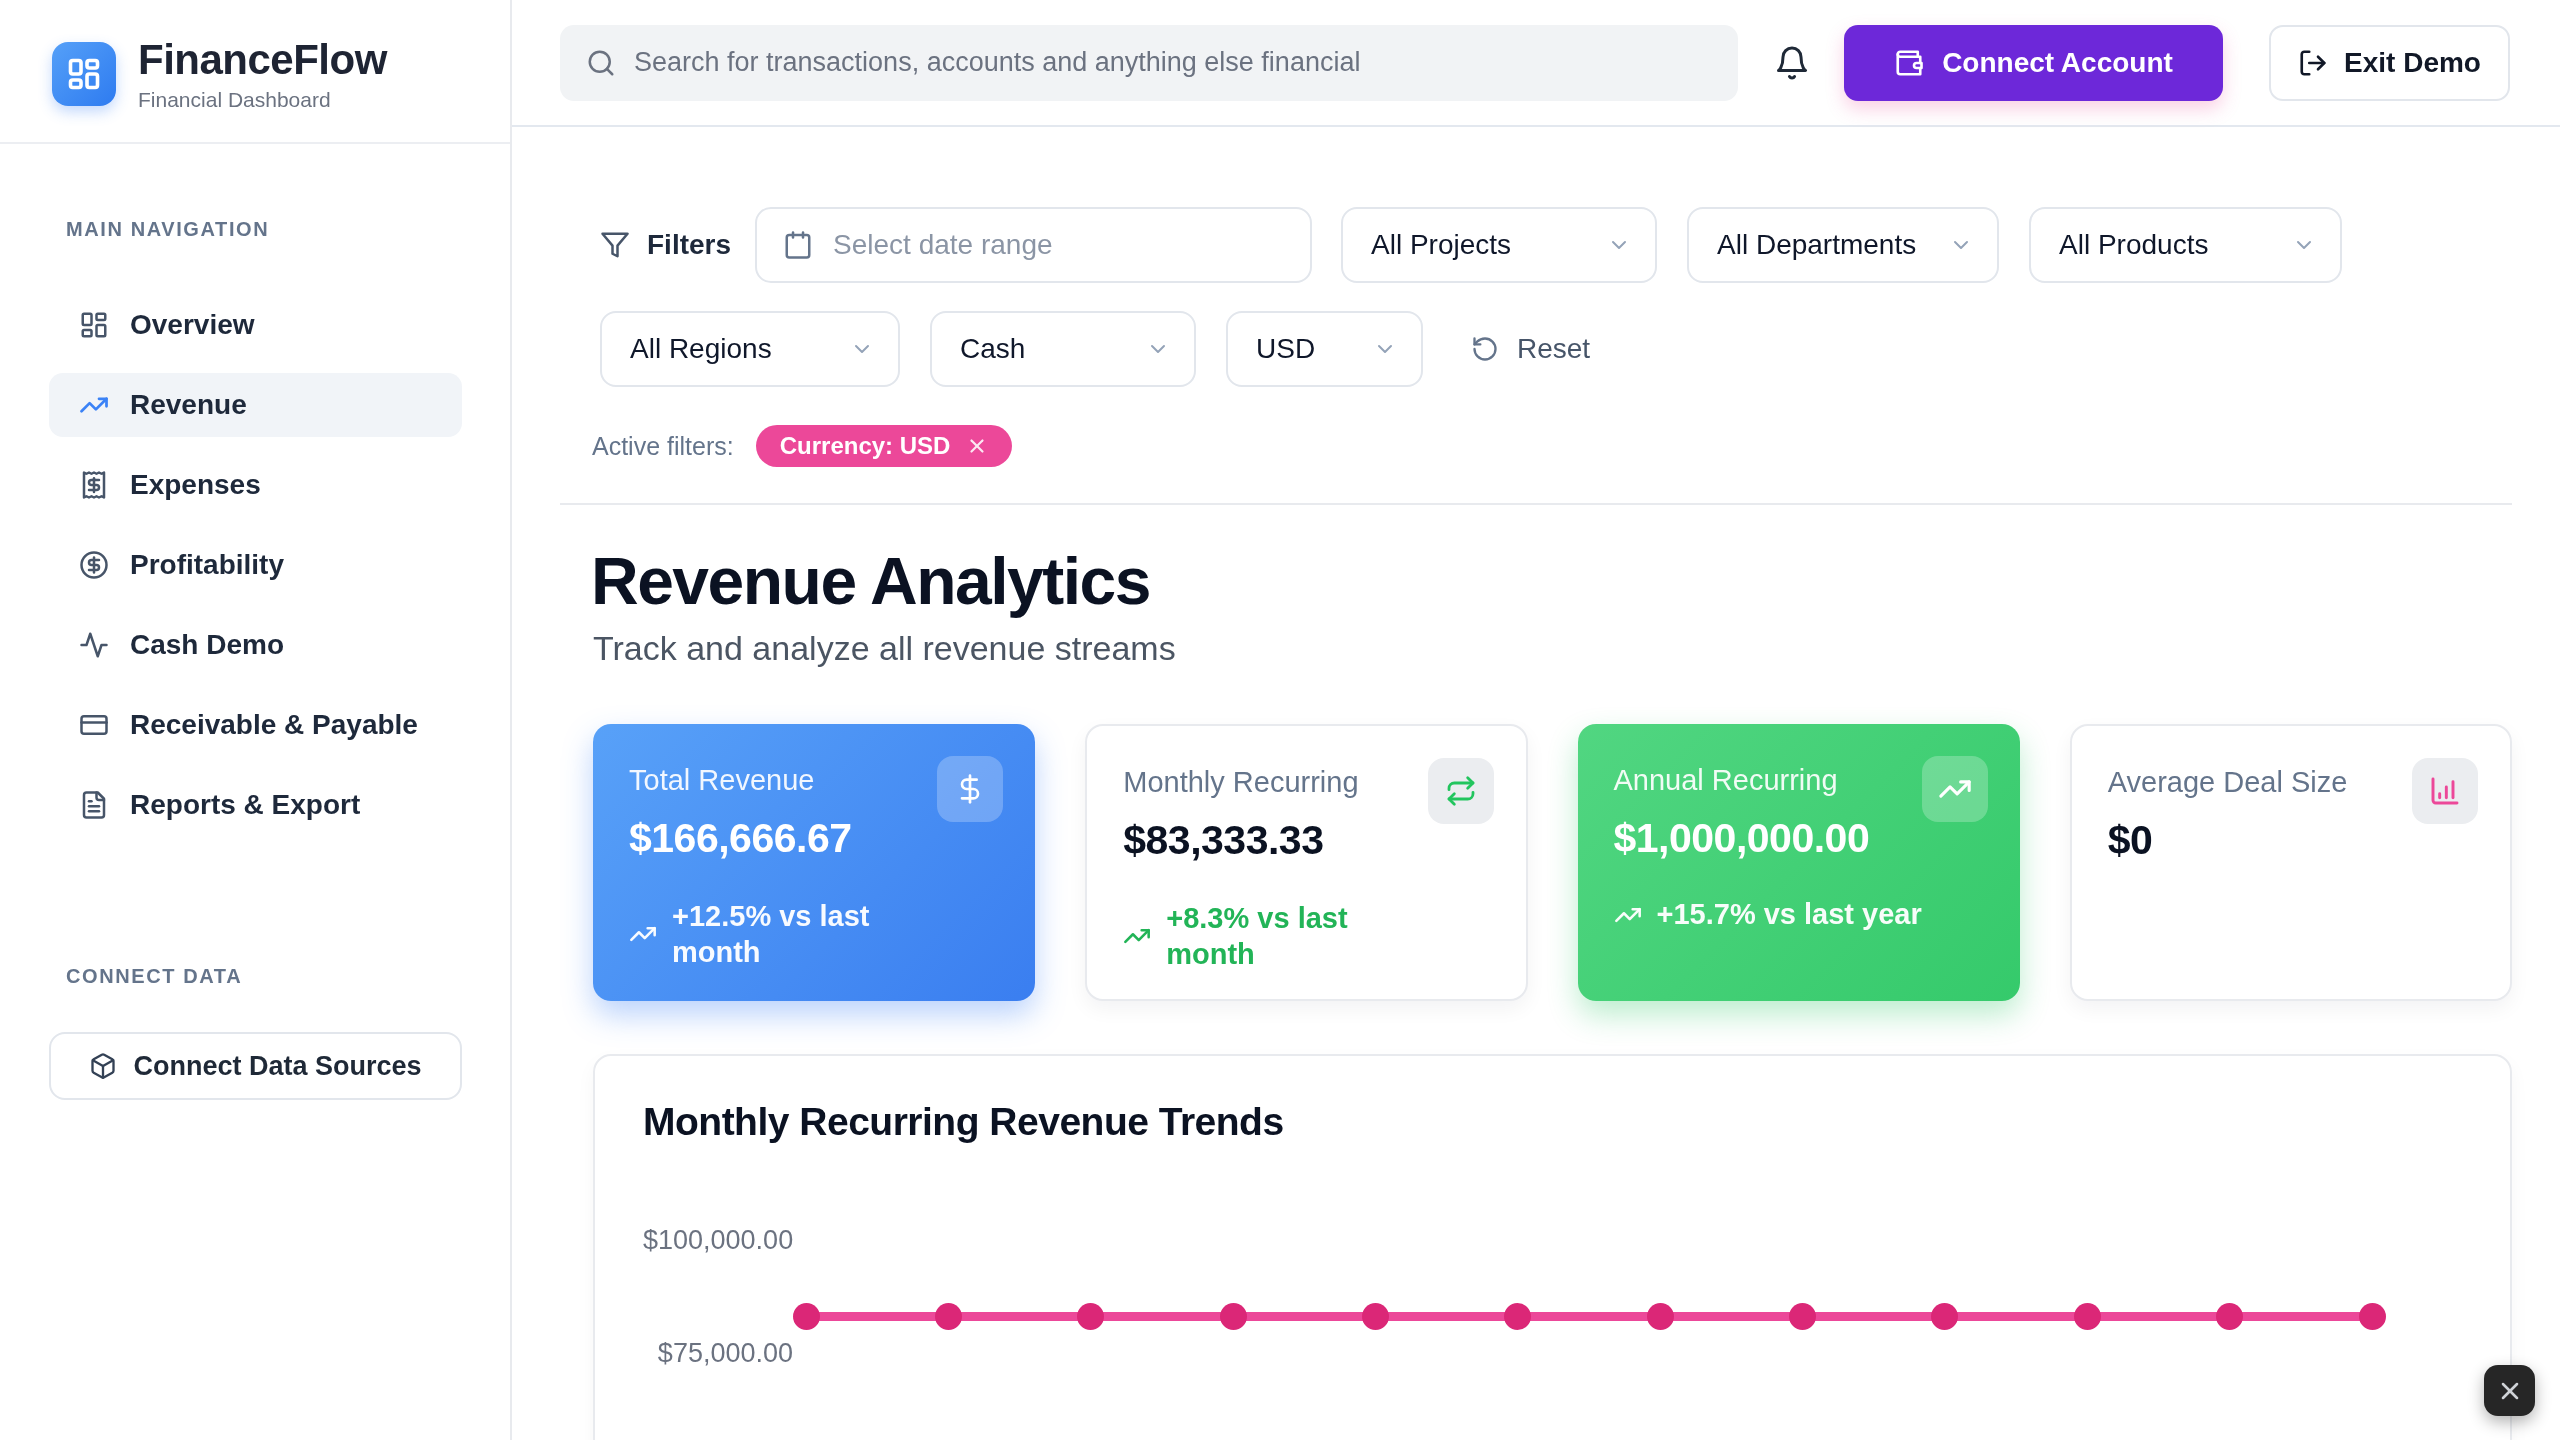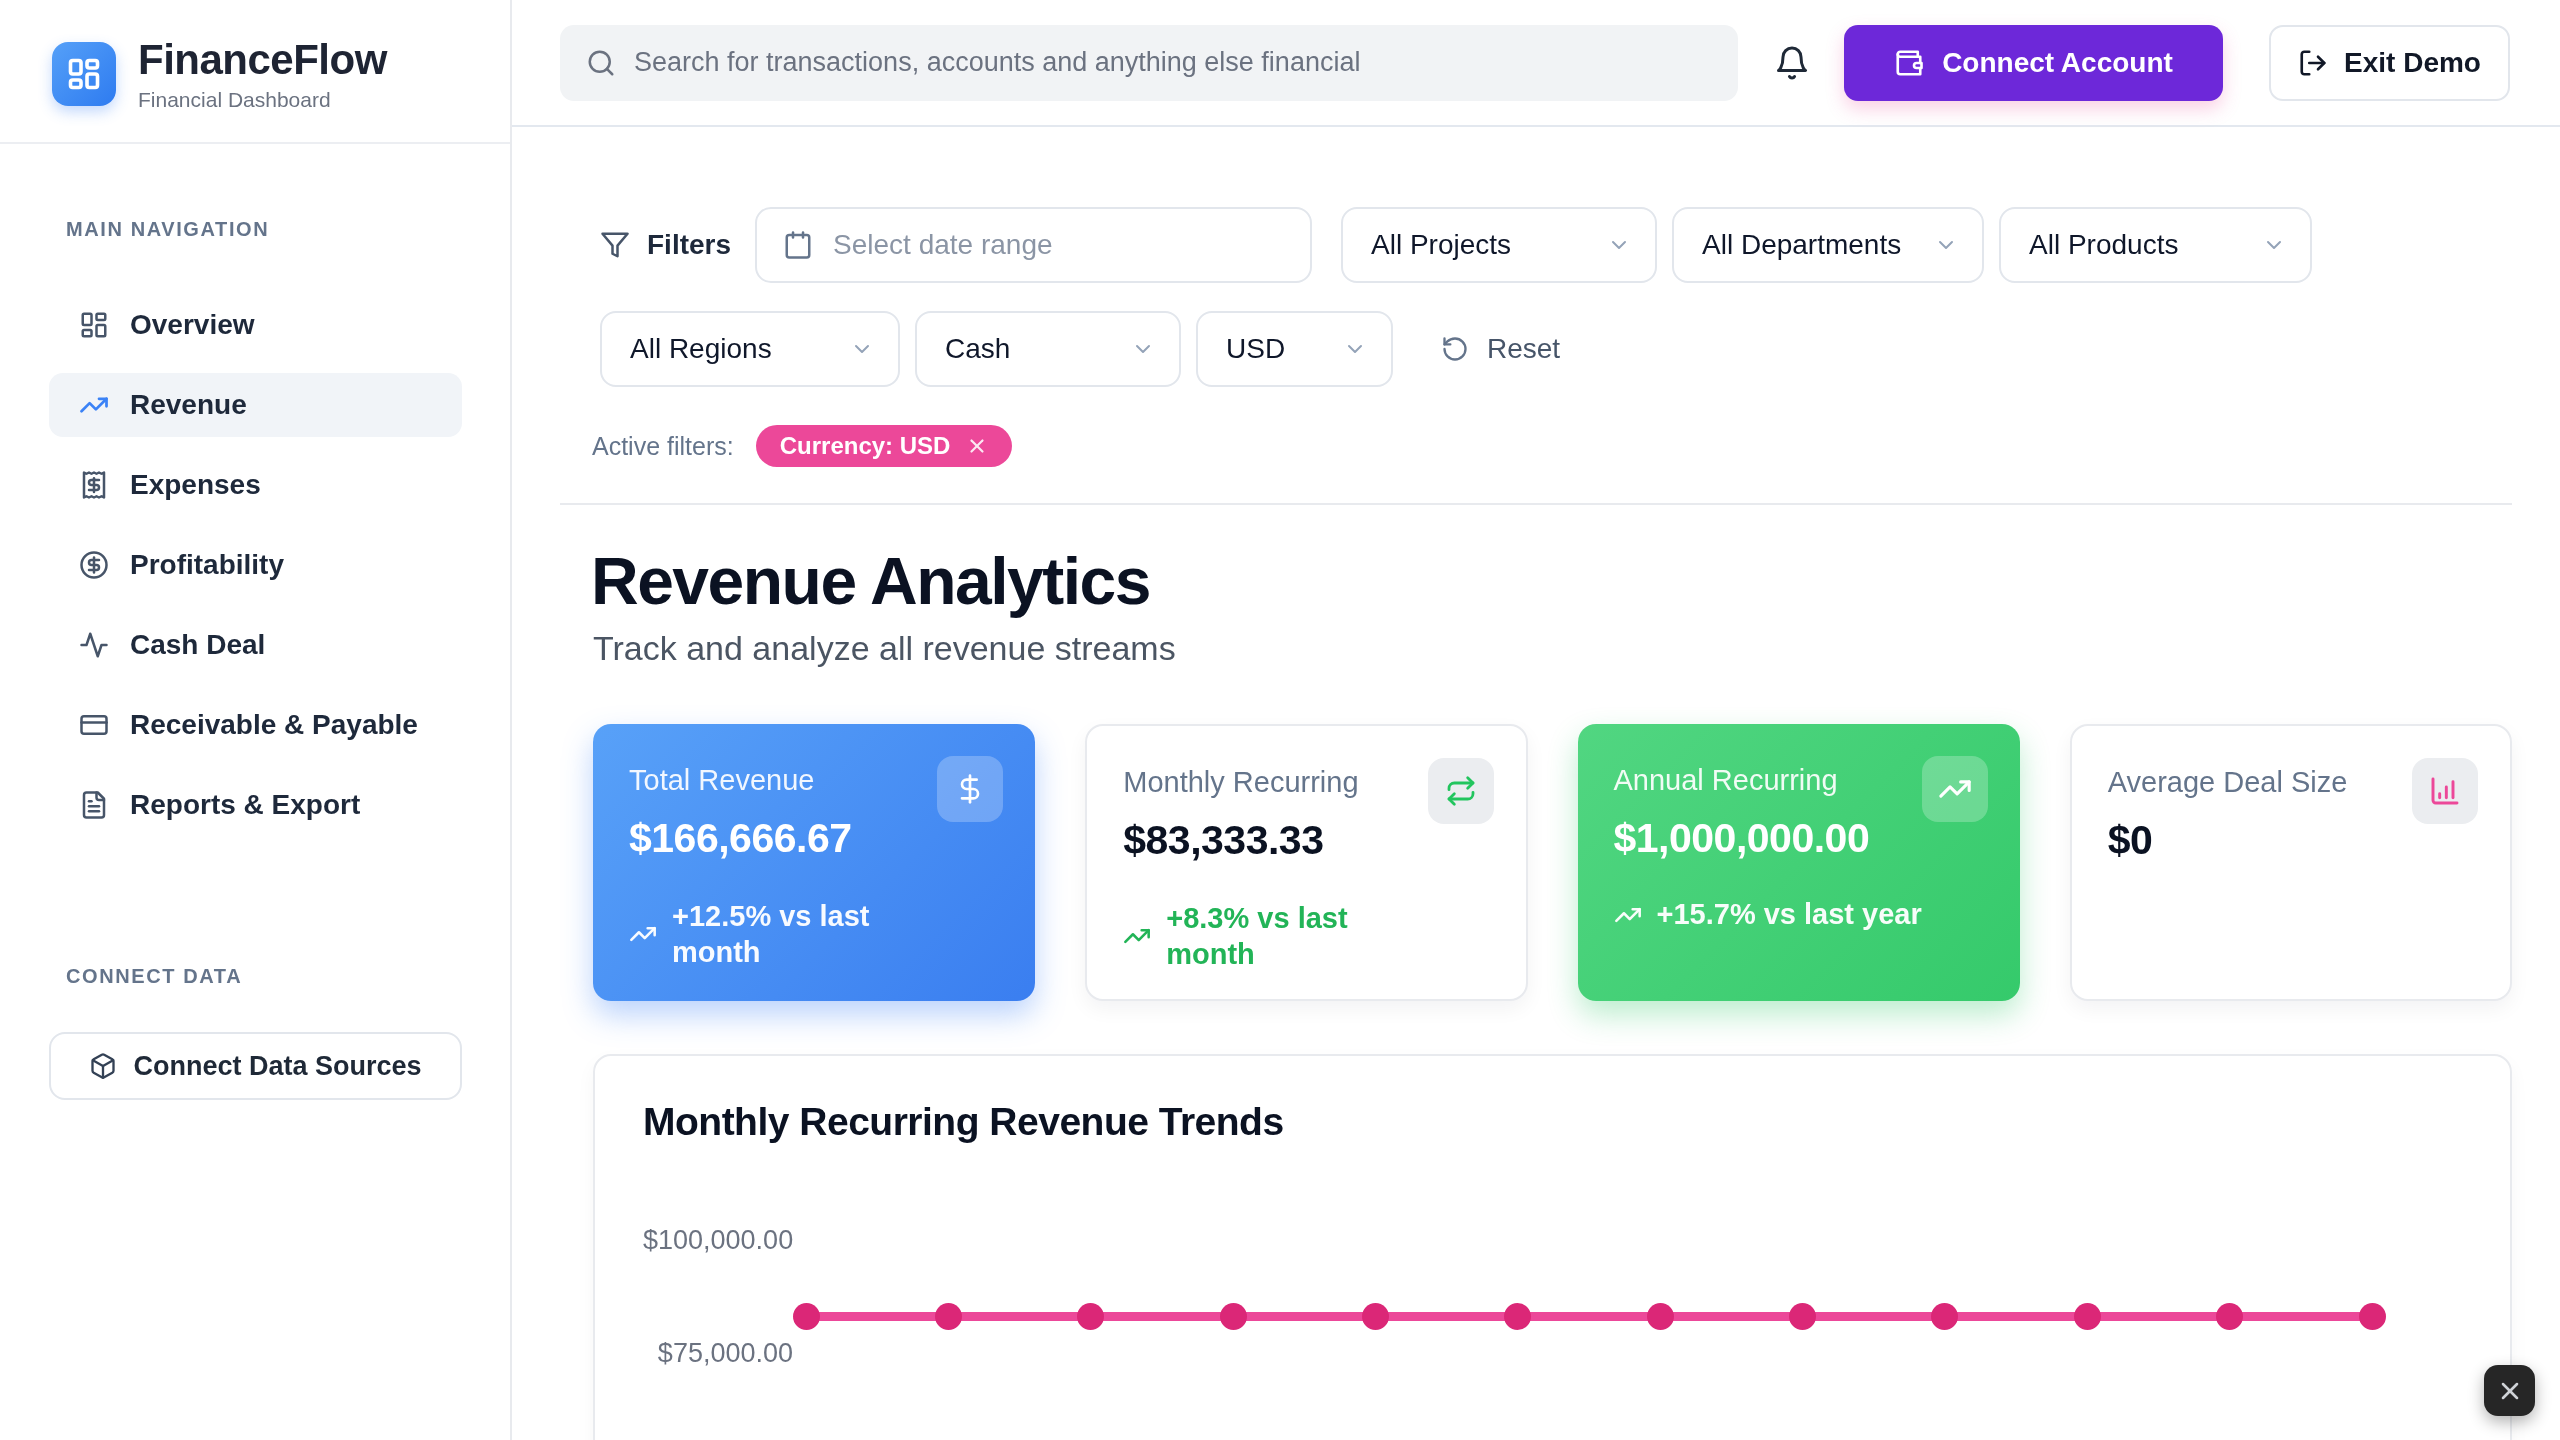--- a/index.html
+++ b/index.html
@@ -50,21 +50,21 @@
   
   .filters-row1 { margin-top:80px; display:flex; align-items:center; }
   .filters-head { display:flex; align-items:center; gap:17px; color:#1e293b; margin-left:40px; margin-right:24px; }
   .filters-head b { font-size:28px; font-weight:700; }
   .funnel { color:#475569; }
   .date-input { width:557px; height:76px; border:2px solid #e2e6ec; border-radius:16px; display:flex; align-items:center;
     gap:20px; padding:0 26px; margin-right:29px; cursor:pointer; }
   .date-input .ph { font-size:28px; color:#8b95a5; }
   .cal { color:#64748b; }
   .select { height:76px; border:2px solid #e2e6ec; border-radius:16px; display:flex; align-items:center;
-    justify-content:space-between; padding:0 24px 0 28px; cursor:pointer; background:#fff; margin-right:15px; }
+    justify-content:space-between; padding:0 24px 0 28px; cursor:pointer; background:#fff; margin-right:30px; }
   .select span { font-size:28px; color:#0f172a; }
   .select .chev { color:#94a3b8; }
   .w-projects{width:316px} .w-depts{width:312px} .w-products{width:313px}
   .w-regions{width:300px} .w-cash{width:266px} .w-usd{width:197px; margin-right:48px;}
   .filters-row2 { margin-top:28px; display:flex; align-items:center; margin-left:40px; }
   .reset-btn { display:flex; align-items:center; gap:18px; background:none; border:none; cursor:pointer;
     font-family:inherit; font-size:28px; font-weight:500; color:#475569; }
   .reset-btn .ricon { color:#64748b; }
   .active-row { margin-top:38px; margin-left:32px; display:flex; align-items:center; gap:22px; }
   .active-row .al { font-size:25px; color:#64748b; }
@@ -166,21 +166,21 @@
           <circle cx="12" cy="12" r="10"></circle>
           <path d="M16 8h-6a2 2 0 1 0 0 4h4a2 2 0 1 1 0 4H8"></path>
           <path d="M12 18V6"></path>
         </svg>
       <span>Profitability</span>
     </div>
     <div class="nav-item">
       <svg class="nicon" width="30" height="30" viewBox="0 0 24 24" fill="none" stroke="currentColor" stroke-width="2" stroke-linecap="round" stroke-linejoin="round">
           <path d="M22 12h-4l-3 9L9 3l-3 9H2"></path>
         </svg>
-      <span>Cash Deal</span>
+      <span>Cash Demo</span>
     </div>
     <div class="nav-item">
       <svg class="nicon" width="30" height="30" viewBox="0 0 24 24" fill="none" stroke="currentColor" stroke-width="2" stroke-linecap="round" stroke-linejoin="round">
           <rect x="2" y="5" width="20" height="14" rx="2"></rect>
           <line x1="2" y1="10" x2="22" y2="10"></line>
         </svg>
       <span>Receivable &amp; Payable</span>
     </div>
     <div class="nav-item">
       <svg class="nicon" width="30" height="30" viewBox="0 0 24 24" fill="none" stroke="currentColor" stroke-width="2" stroke-linecap="round" stroke-linejoin="round">

